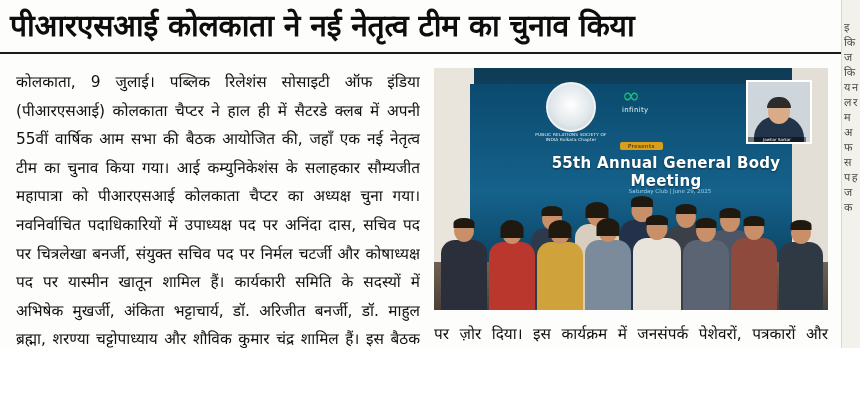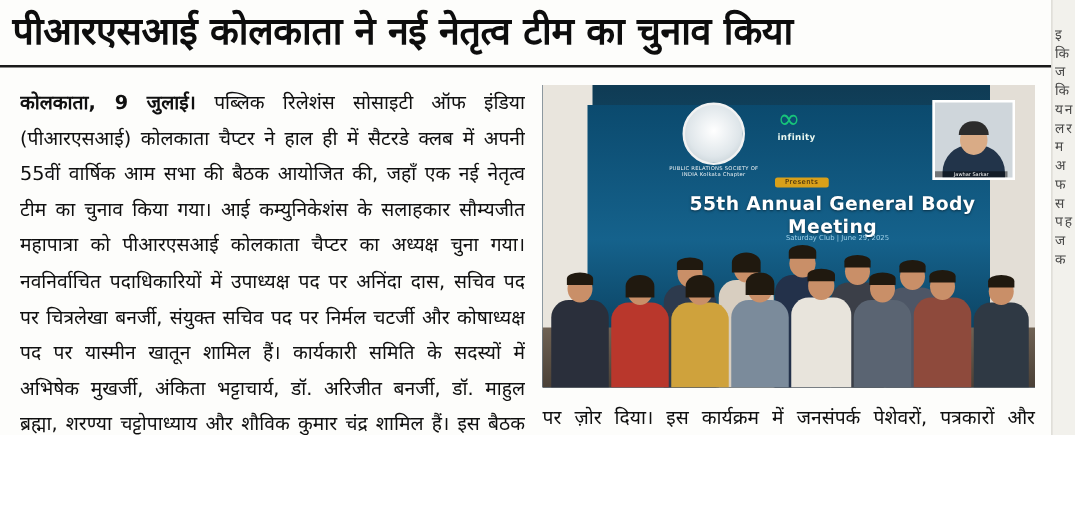--- a/index.html
+++ b/index.html
@@ -90,21 +90,21 @@
     margin: 0;
     font-family: "DejaVu Sans", sans-serif;
     font-size: 15.4px;
     line-height: 28.6px;
     color: #101010;
     text-align: justify;
     text-justify: inter-word;
     word-spacing: 0.5px;
   }
   .col-left p b {
-    font-weight: bold;
+    font-weight: normal;
   }
 
   .col-right {
     position: absolute;
     top: 10px;
     left: 434px;
     width: 394px;
     height: 345px;
   }
 
@@ -177,21 +177,20 @@
   }
   .logo-infinity .glyph {
     font-size: 22px;
     color: #17c47a;
     line-height: 20px;
   }
   .logo-infinity .txt {
     font-size: 7px;
     color: #e9f7f0;
     letter-spacing: .3px;
-    font-weight: bold;
   }
   .portrait {
     position: absolute;
     right: 16px;
     top: 12px;
     width: 62px;
     height: 60px;
     background: #cfd6db;
     border: 2px solid #ffffff;
     overflow: hidden;

